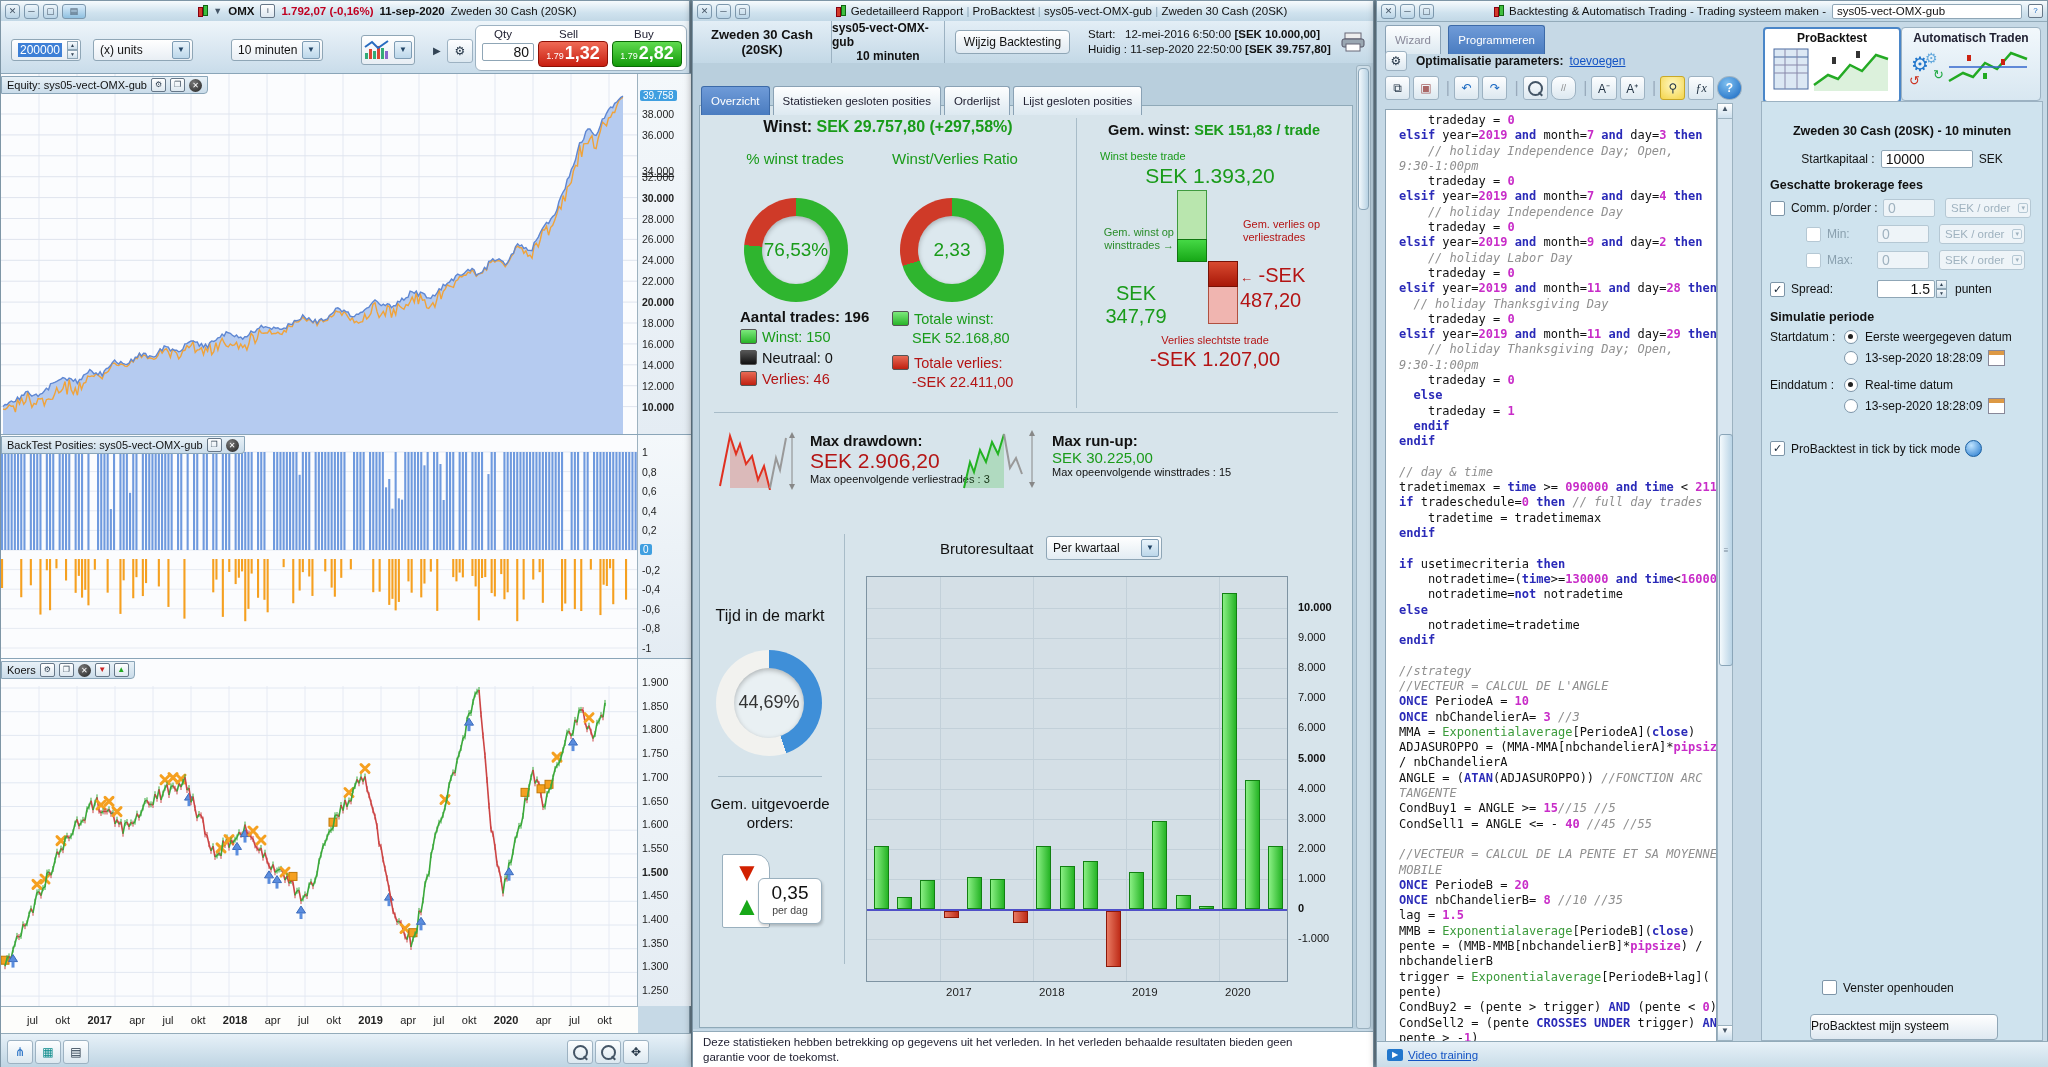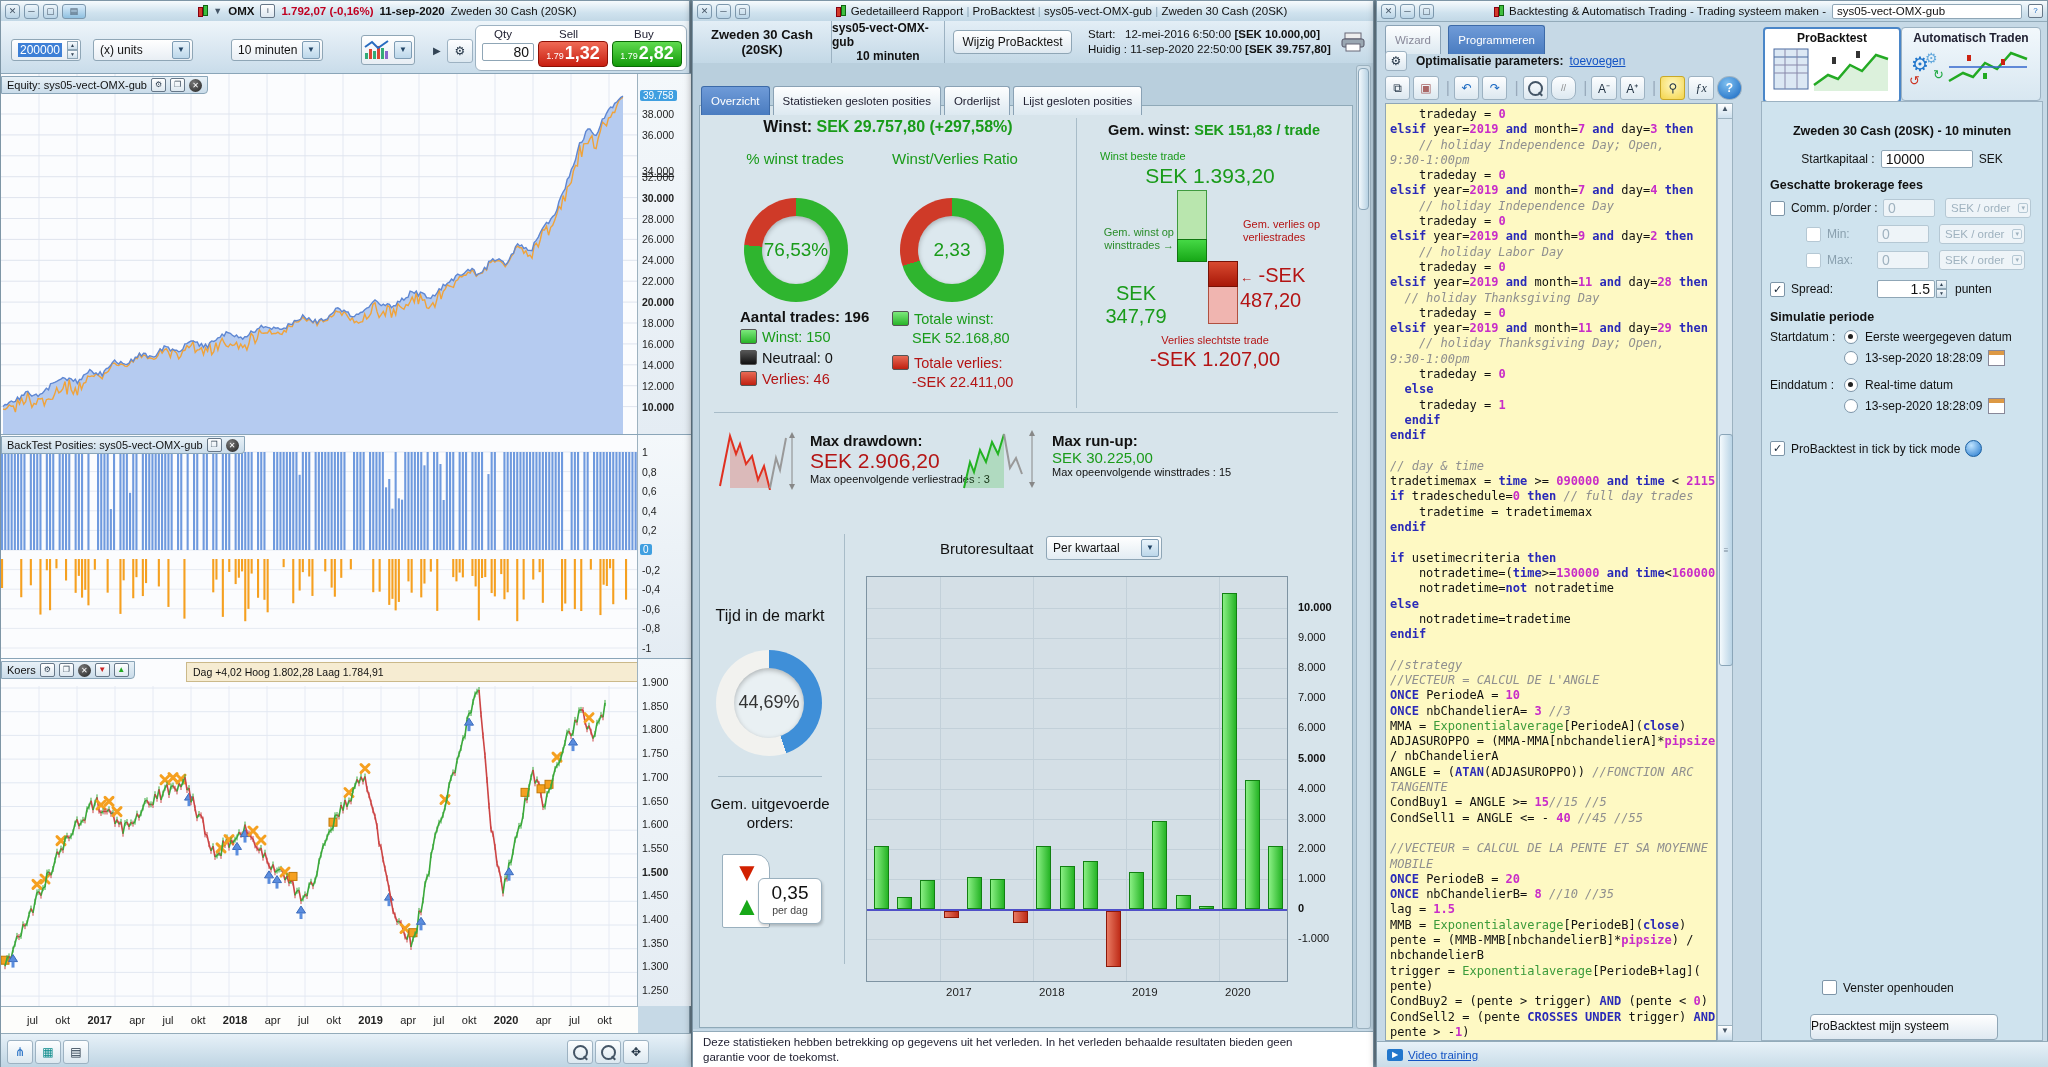--- a/index.html
+++ b/index.html
@@ -502,24 +502,20 @@
   </div>
 
   <div class="panel" style="left:0;top:657px;width:690px;height:348px">
     <div class="chip" style="left:0;top:2px">
       <span>Koers</span>
       <span class="mini">⚙</span>
       <span class="mini">❐</span>
       <span class="ball">✕</span>
       <span class="mini" style="color:#c22">▼</span>
       <span class="mini" style="color:#2a2">▲</span>
-    </div>
-    <div style="position:absolute;left:185px;top:3px;width:450px;height:18px;
-         background:#f6ecd2;border:1px solid #cbb98a;font-size:10.5px;line-height:18px;padding:0 6px;overflow:hidden;white-space:nowrap">
-      <span>Dag +4,02  Hoog 1.802,28  Laag 1.784,91</span>
     </div>
     <svg id="price-svg" width="637" height="321" style="position:absolute;left:0;top:27px">
         <line x1="38" y1="0" x2="38" y2="321" stroke="#e6eaf4"></line>
         <line x1="76" y1="0" x2="76" y2="321" stroke="#e6eaf4"></line>
         <line x1="114" y1="0" x2="114" y2="321" stroke="#e6eaf4"></line>
         <line x1="152" y1="0" x2="152" y2="321" stroke="#e6eaf4"></line>
         <line x1="190" y1="0" x2="190" y2="321" stroke="#e6eaf4"></line>
         <line x1="228" y1="0" x2="228" y2="321" stroke="#e6eaf4"></line>
         <line x1="266" y1="0" x2="266" y2="321" stroke="#e6eaf4"></line>
         <line x1="304" y1="0" x2="304" y2="321" stroke="#e6eaf4"></line>
@@ -1291,21 +1287,21 @@
   <div style="position:absolute;left:0;top:20px;width:100%;height:42px;
        background:linear-gradient(#e3eef6,#c3d8e6);border-bottom:1px solid #93abba;display:flex;align-items:stretch">
     <div style="width:138px;border-right:1px solid #9cb2c2;display:flex;align-items:center;justify-content:center;font-weight:bold;font-size:13px;text-align:center">
       <span>Zweden 30 Cash (20SK)</span>
     </div>
     <div style="width:112px;border-right:1px solid #9cb2c2;display:flex;flex-direction:column;align-items:center;justify-content:center;font-weight:bold;font-size:12px;line-height:14px">
       <span>sys05-vect-OMX-gub</span>
       <span>10 minuten</span>
     </div>
     <div style="width:135px;display:flex;align-items:center;justify-content:center">
-      <span style="background:linear-gradient(#ffffff,#dfe9f1);border:1px solid #8fa6b6;border-radius:4px;font-size:12px;padding:4px 8px">Wijzig ProBacktest</span>
+      <span style="background:linear-gradient(#ffffff,#dfe9f1);border:1px solid #8fa6b6;border-radius:4px;font-size:12px;padding:4px 8px">Wijzig Backtesting</span>
     </div>
     <div style="flex:1;display:flex;flex-direction:column;justify-content:center;font-size:11.5px;line-height:15px;padding-left:8px">
       <span><span>Start:</span>&nbsp;&nbsp;&nbsp;<span>12-mei-2016 6:50:00</span> <span class="b">[SEK 10.000,00]</span></span>
       <span><span>Huidig :</span> <span>11-sep-2020 22:50:00</span> <span class="b">[SEK 39.757,80]</span></span>
     </div>
     <div style="width:40px;display:flex;align-items:center;justify-content:center">
       <svg width="24" height="20">
         <rect x="4" y="1" width="16" height="6" fill="#eee" stroke="#667"></rect>
         <rect x="1" y="7" width="22" height="8" rx="2" fill="#9aa7b2" stroke="#556"></rect>
         <rect x="5" y="12" width="14" height="7" fill="#fff" stroke="#667"></rect>
@@ -1544,23 +1540,23 @@
         </span>
       <span class="tbtn" style="border-radius:8px;font-size:9px;color:#888">//</span>
       <span style="color:#9ab;margin:0 4px">|</span>
       <span class="tbtn">A⁻</span>
       <span class="tbtn">A⁺</span>
       <span style="color:#9ab;margin:0 4px">|</span>
       <span class="tbtn" style="background:radial-gradient(circle at 50% 35%,#fff8c0,#f4d44a);border-color:#c8a828">⚲</span>
       <span class="tbtn" style="font-style:italic;font-family:'Liberation Serif',serif">ƒx</span>
       <span class="tbtn" style="border-radius:50%;background:radial-gradient(circle at 40% 30%,#7fc0f0,#1565c0);color:#fff;font-weight:bold">?</span>
     </div>
-    <div id="code-area" style="position:absolute;left:0;top:78px;width:332px;height:938px;
-         background:#fef9c3;border:1px solid #8fa6b6;box-sizing:border-box;overflow:hidden;
-         font-family:'DejaVu Sans Mono',monospace;font-size:12px;line-height:15.3px;padding:3px 0 0 4px;color:#111">
+    <div id="code-area" style="position:absolute;left:0;top:84px;width:332px;height:938px;
+         background:#ffffff;border:1px solid #8fa6b6;box-sizing:border-box;overflow:hidden;
+         font-family:'DejaVu Sans Mono',monospace;font-size:12px;line-height:15.3px;padding:3px 0 0 13px;color:#111">
         <div class="codeline">    tradeday = <span class="num">0</span></div>
         <div class="codeline"><span class="kw">elsif</span> year=<span class="num">2019</span> <span class="kw">and</span> month=<span class="num">7</span> <span class="kw">and</span> day=<span class="num">3</span> <span class="kw">then</span></div>
         <div class="codeline"><span class="cm">    // holiday Independence Day; Open,</span></div>
         <div class="codeline"><span class="cm">9:30-1:00pm</span></div>
         <div class="codeline">    tradeday = <span class="num">0</span></div>
         <div class="codeline"><span class="kw">elsif</span> year=<span class="num">2019</span> <span class="kw">and</span> month=<span class="num">7</span> <span class="kw">and</span> day=<span class="num">4</span> <span class="kw">then</span></div>
         <div class="codeline"><span class="cm">    // holiday Independence Day</span></div>
         <div class="codeline">    tradeday = <span class="num">0</span></div>
         <div class="codeline"><span class="kw">elsif</span> year=<span class="num">2019</span> <span class="kw">and</span> month=<span class="num">9</span> <span class="kw">and</span> day=<span class="num">2</span> <span class="kw">then</span></div>
         <div class="codeline"><span class="cm">    // holiday Labor Day</span></div>

